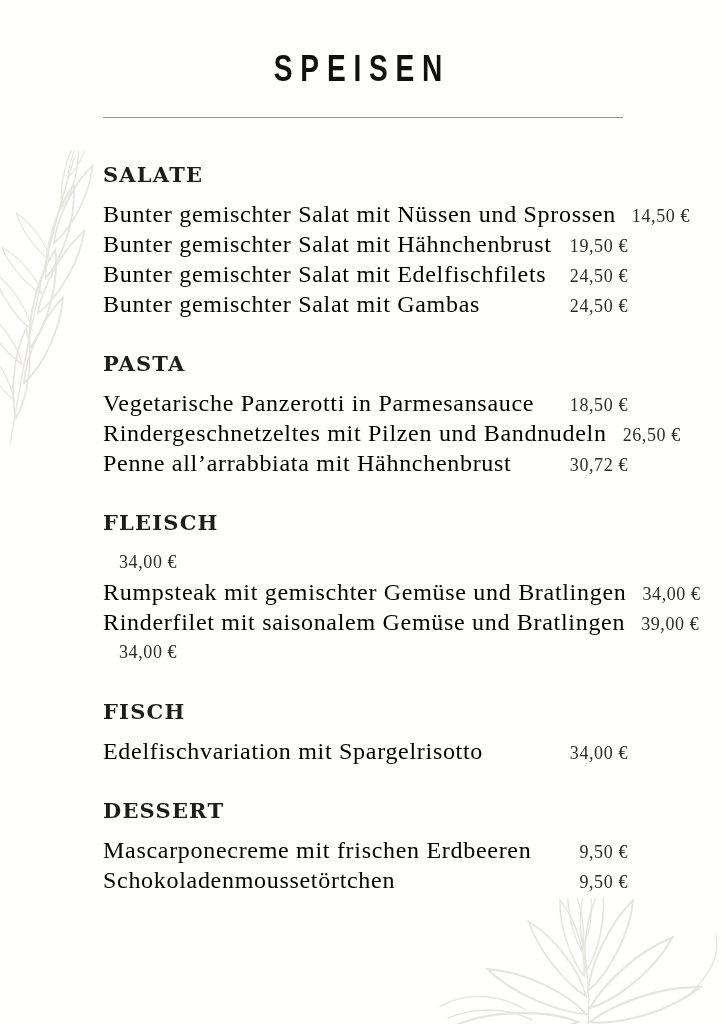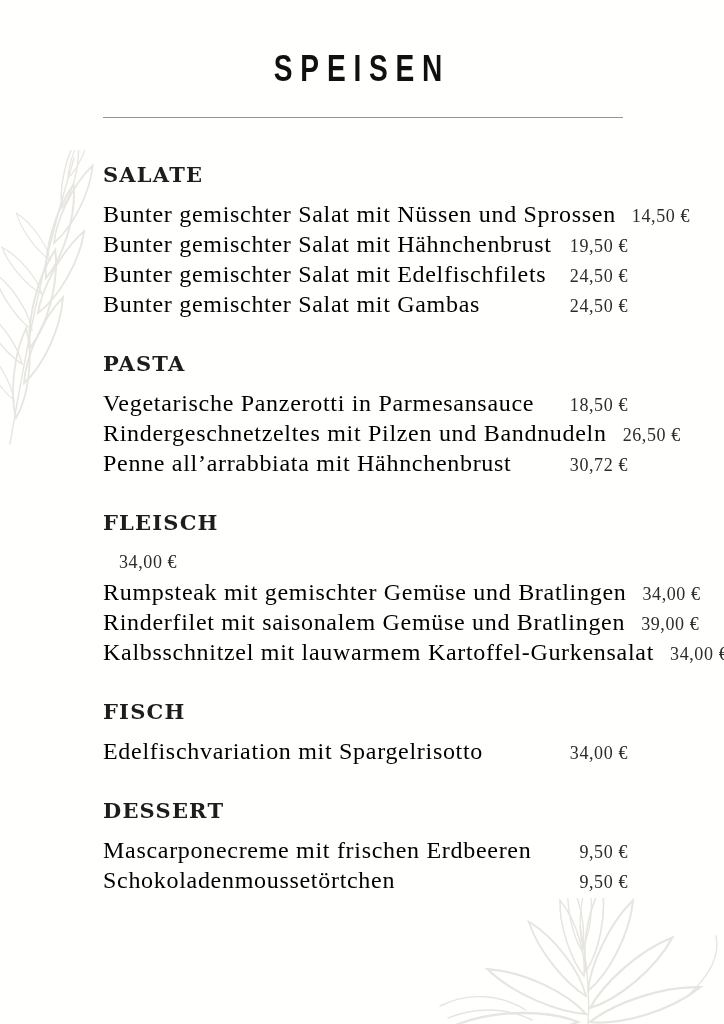--- a/index.html
+++ b/index.html
@@ -179,21 +179,20 @@
       </div>
       <div class="row">
         <span class="dish">Rumpsteak mit gemischter Gemüse und Bratlingen</span>
         <span class="price">34,00 €</span>
       </div>
       <div class="row">
         <span class="dish">Rinderfilet mit saisonalem Gemüse und Bratlingen</span>
         <span class="price">39,00 €</span>
       </div>
       <div class="row">
-        <span class="dish">Kalbsschnitzel mit lauwarmem Kartoffel-Gurkensalat</span>
         <span class="price">34,00 €</span>
       </div>
     </div>
 
     <div class="section">
       <div class="section-heading">FISCH</div>
       <div class="row">
         <span class="dish">Edelfischvariation mit Spargelrisotto</span>
         <span class="price">34,00 €</span>
       </div>

